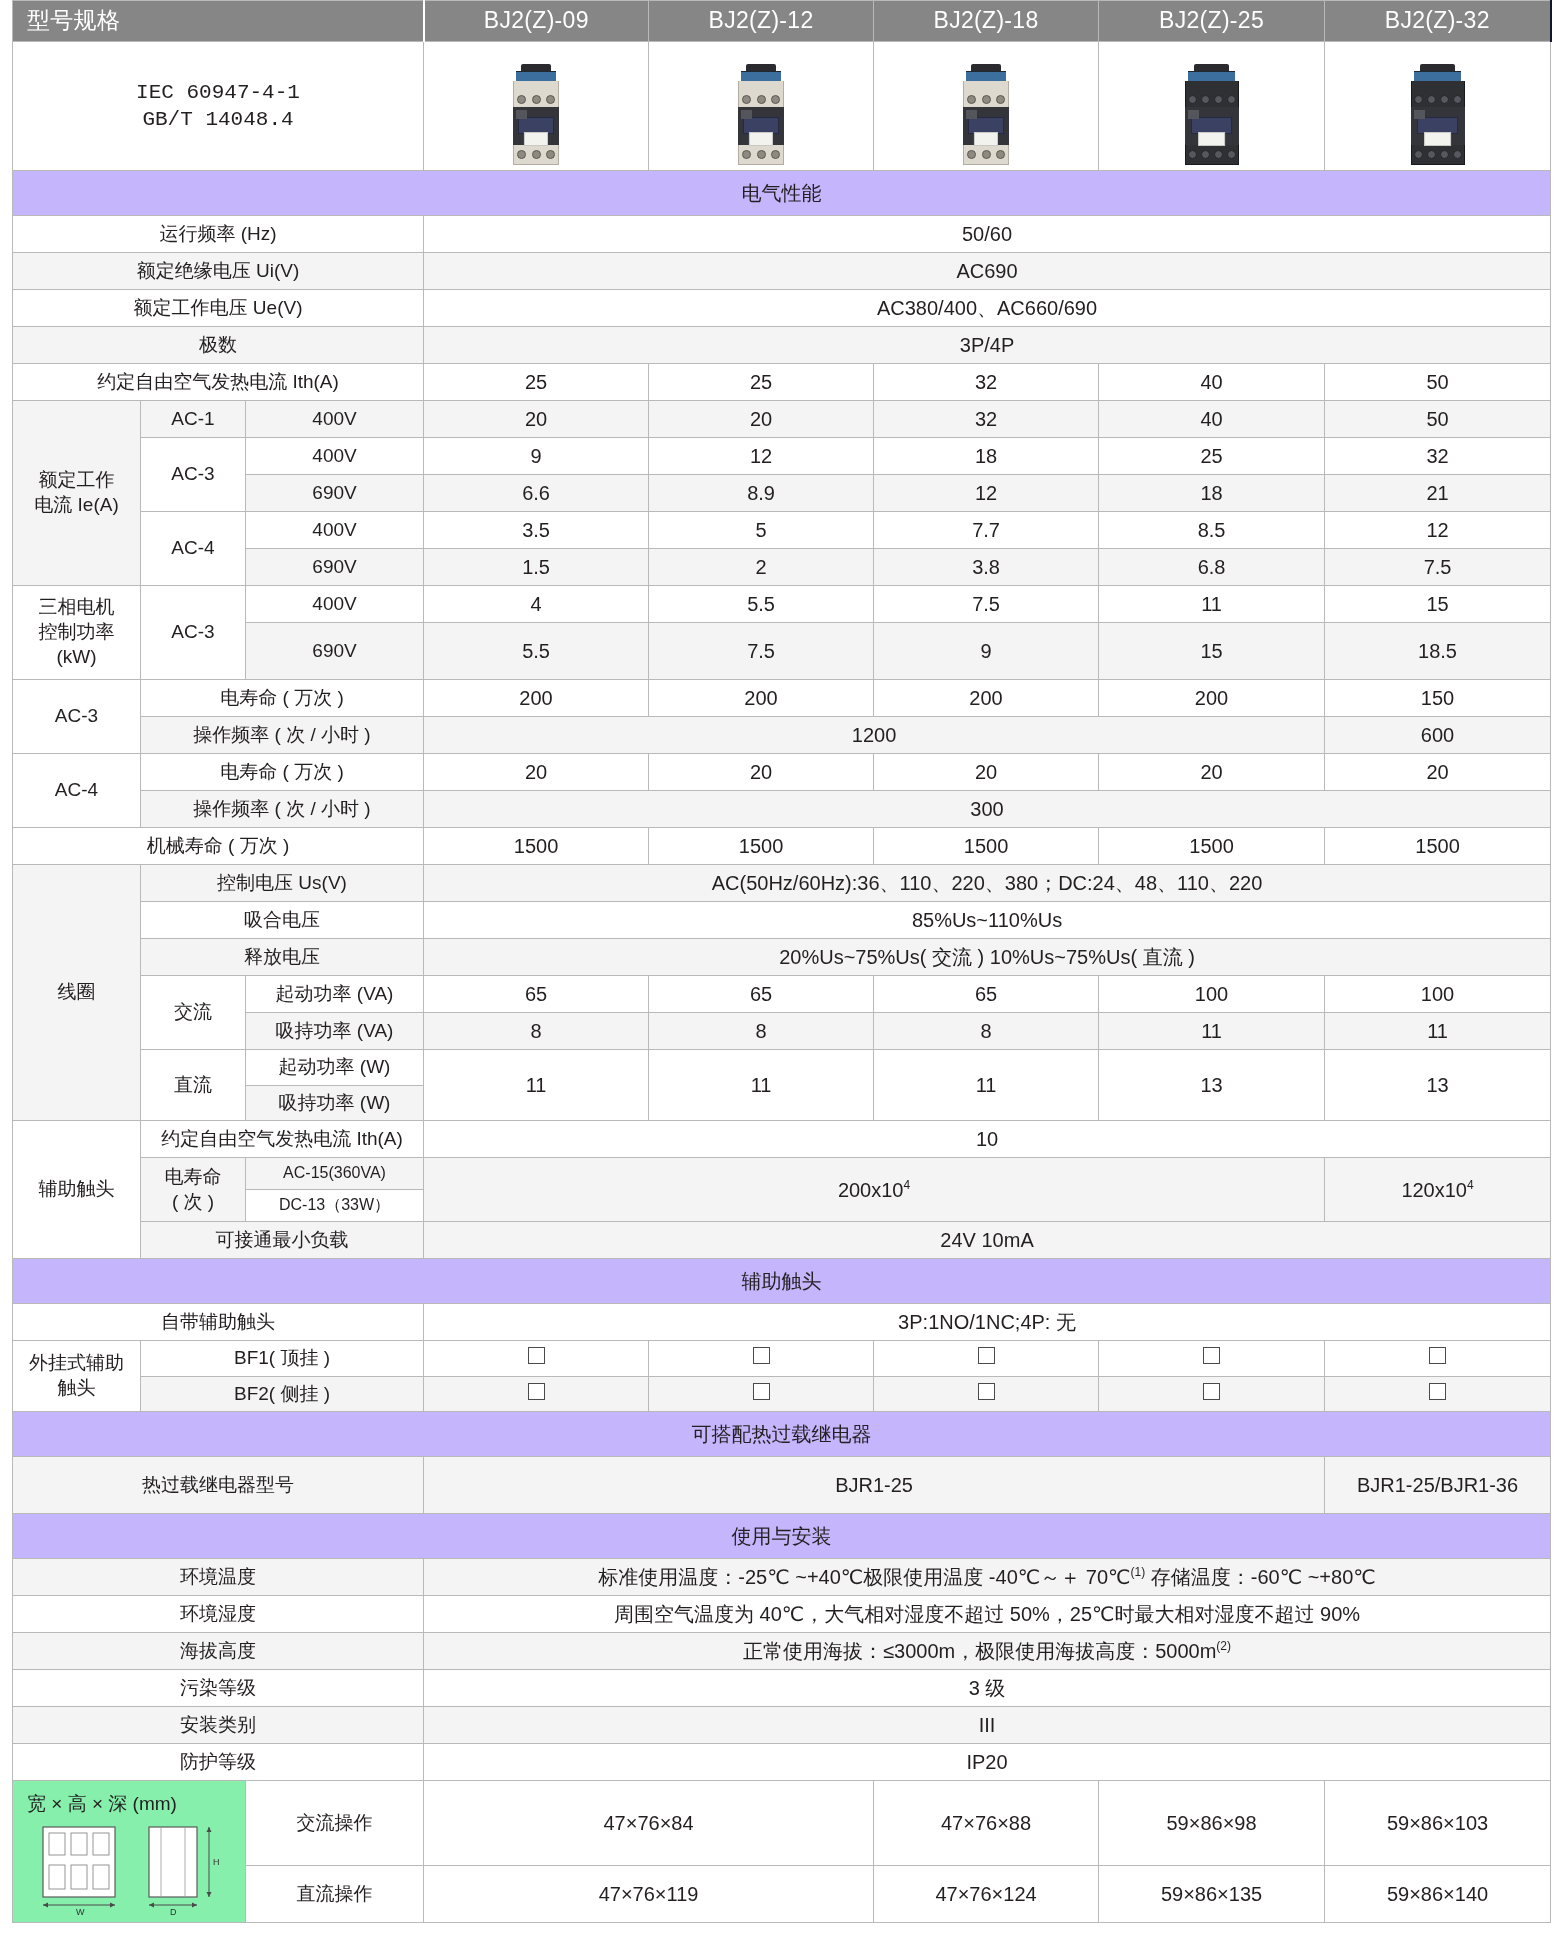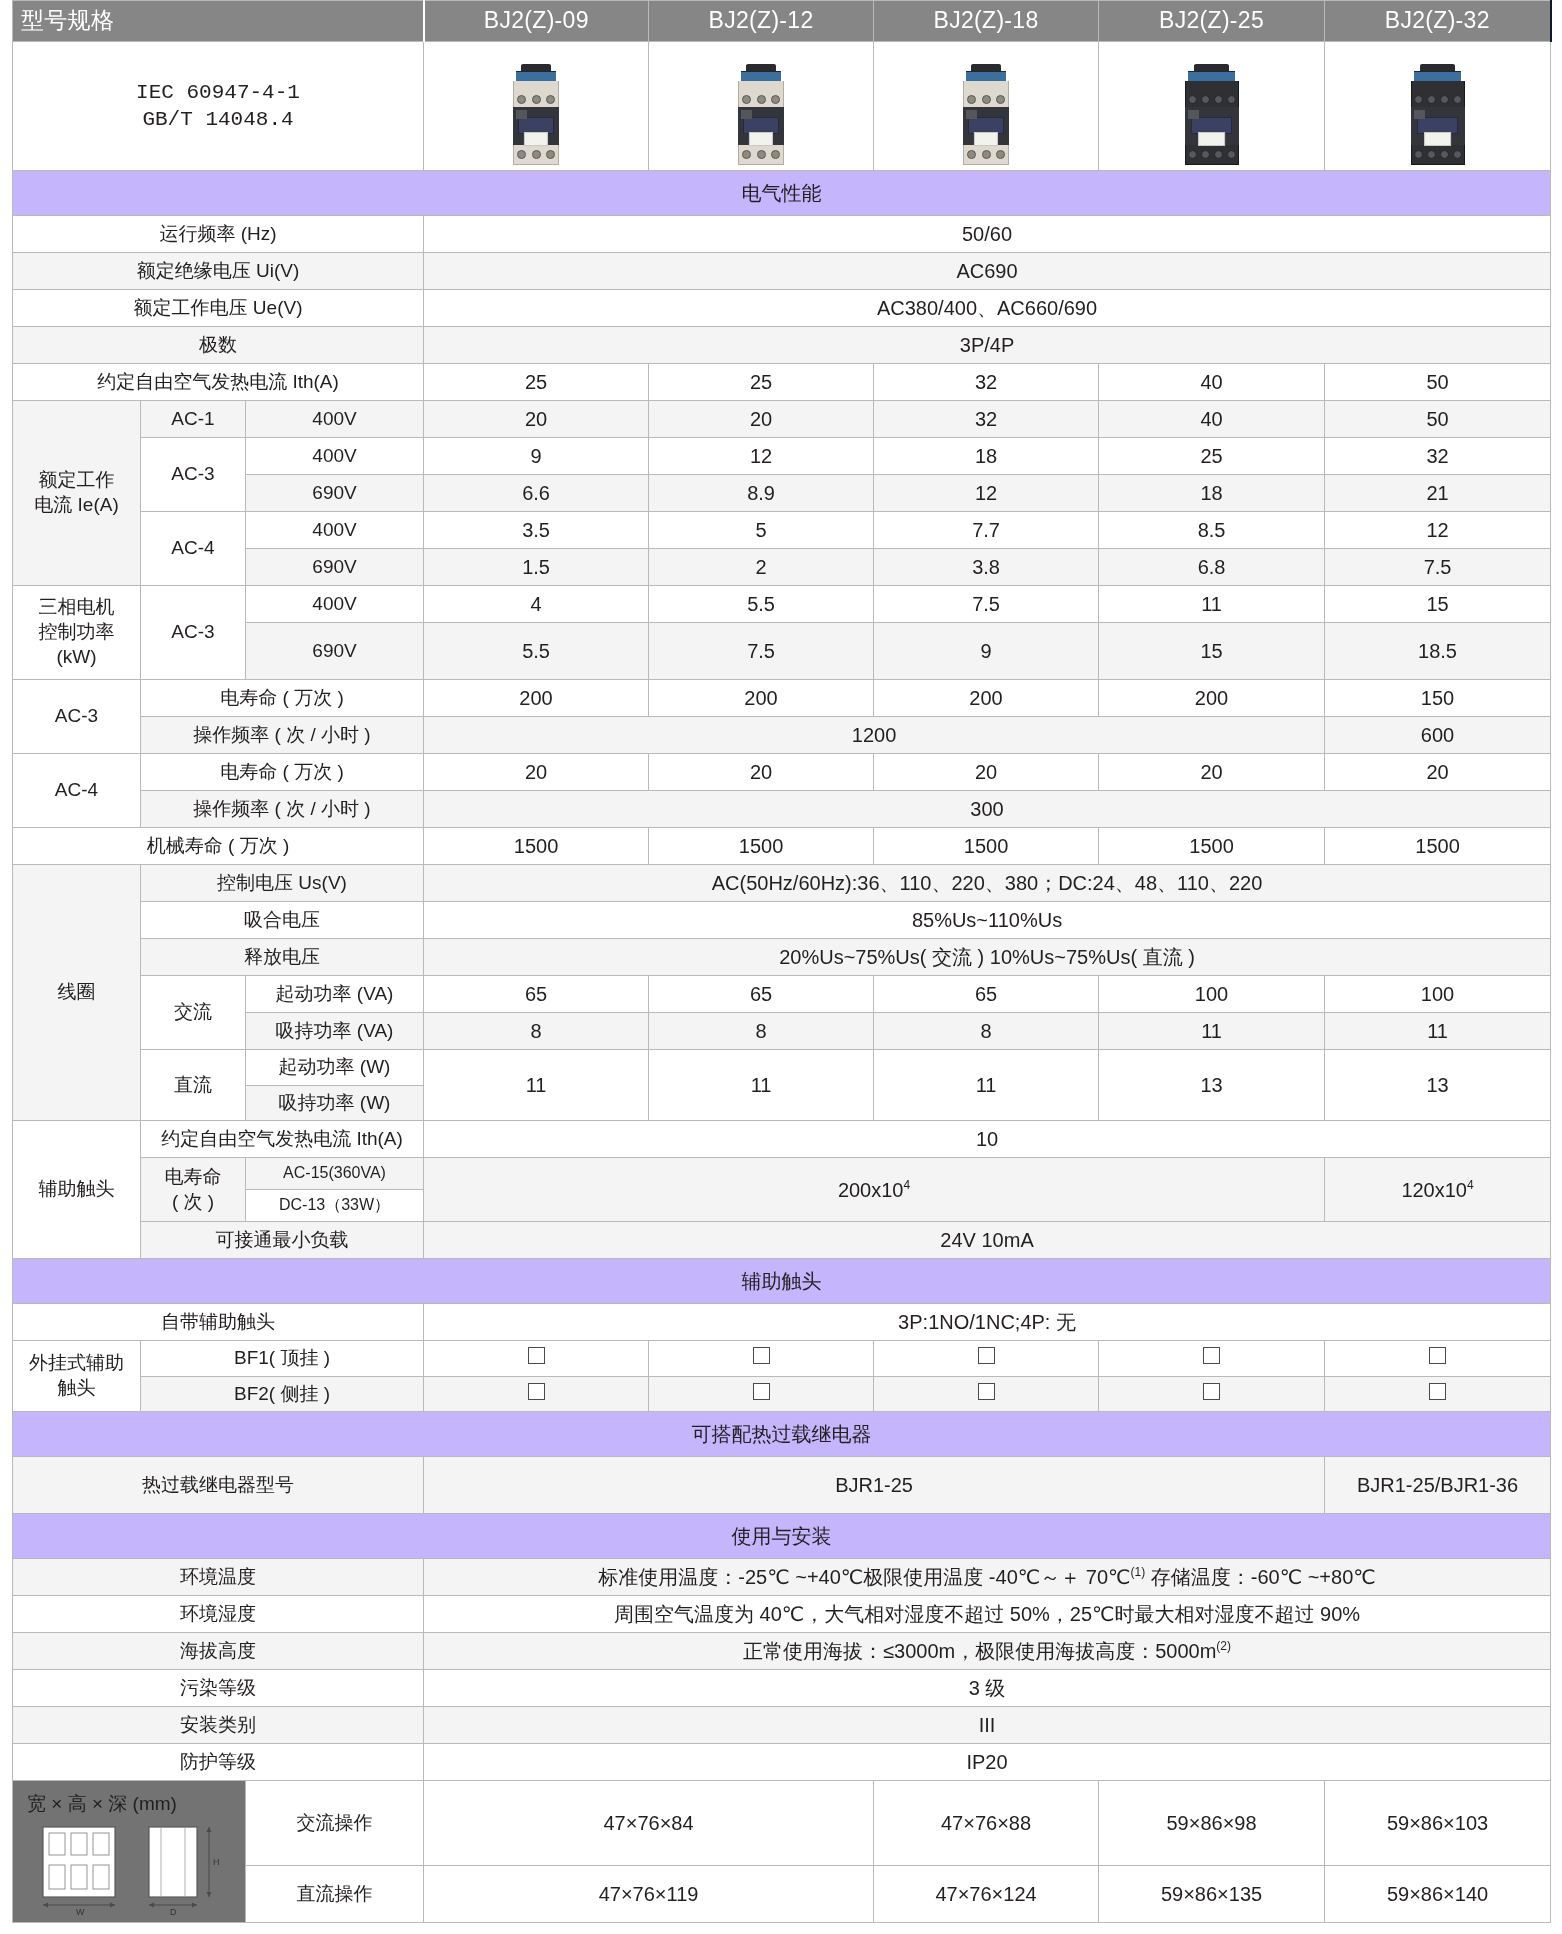--- a/index.html
+++ b/index.html
@@ -39,21 +39,21 @@
     font-size: 23px;
     font-weight: bold;
     border-color: #868686;
     border-right: 2px solid #ffffff;
     padding: 11px 8px;
     letter-spacing: .3px;
   }
   .hdr-row td:last-child { border-right: 2px solid #0f172a; margin-left: 39px; }
   .hdr-row td.hdr-left {
     text-align: left;
-    padding-left: 8px;
+    padding-left: 14px;
     border-right: 2px solid #ffffff;
   }
   
   .std-cell {
     text-align: left;
     padding-left: 18px;
     font-size: 21px;
     line-height: 1.5;
     vertical-align: middle;
     border-right: 1px solid #b9b9b9;
@@ -179,21 +179,21 @@
   .chk {
     display: inline-block;
     width: 15px; height: 15px;
     border: 1px solid #4a4a4a;
     background: #ffffff;
   }
   
   .dimcell {
     padding: 4px;
     vertical-align: top;
-    background: #737373;
+    background: #86efac;
   }
   .dimtitle {
     font-size: 19px;
     padding: 6px 0 4px 6px;
     text-align: left;
   }
   .diagrow { display: flex; gap: 6px; justify-content: center; }
   svg.dwg { display: block; }
   
   .note {

